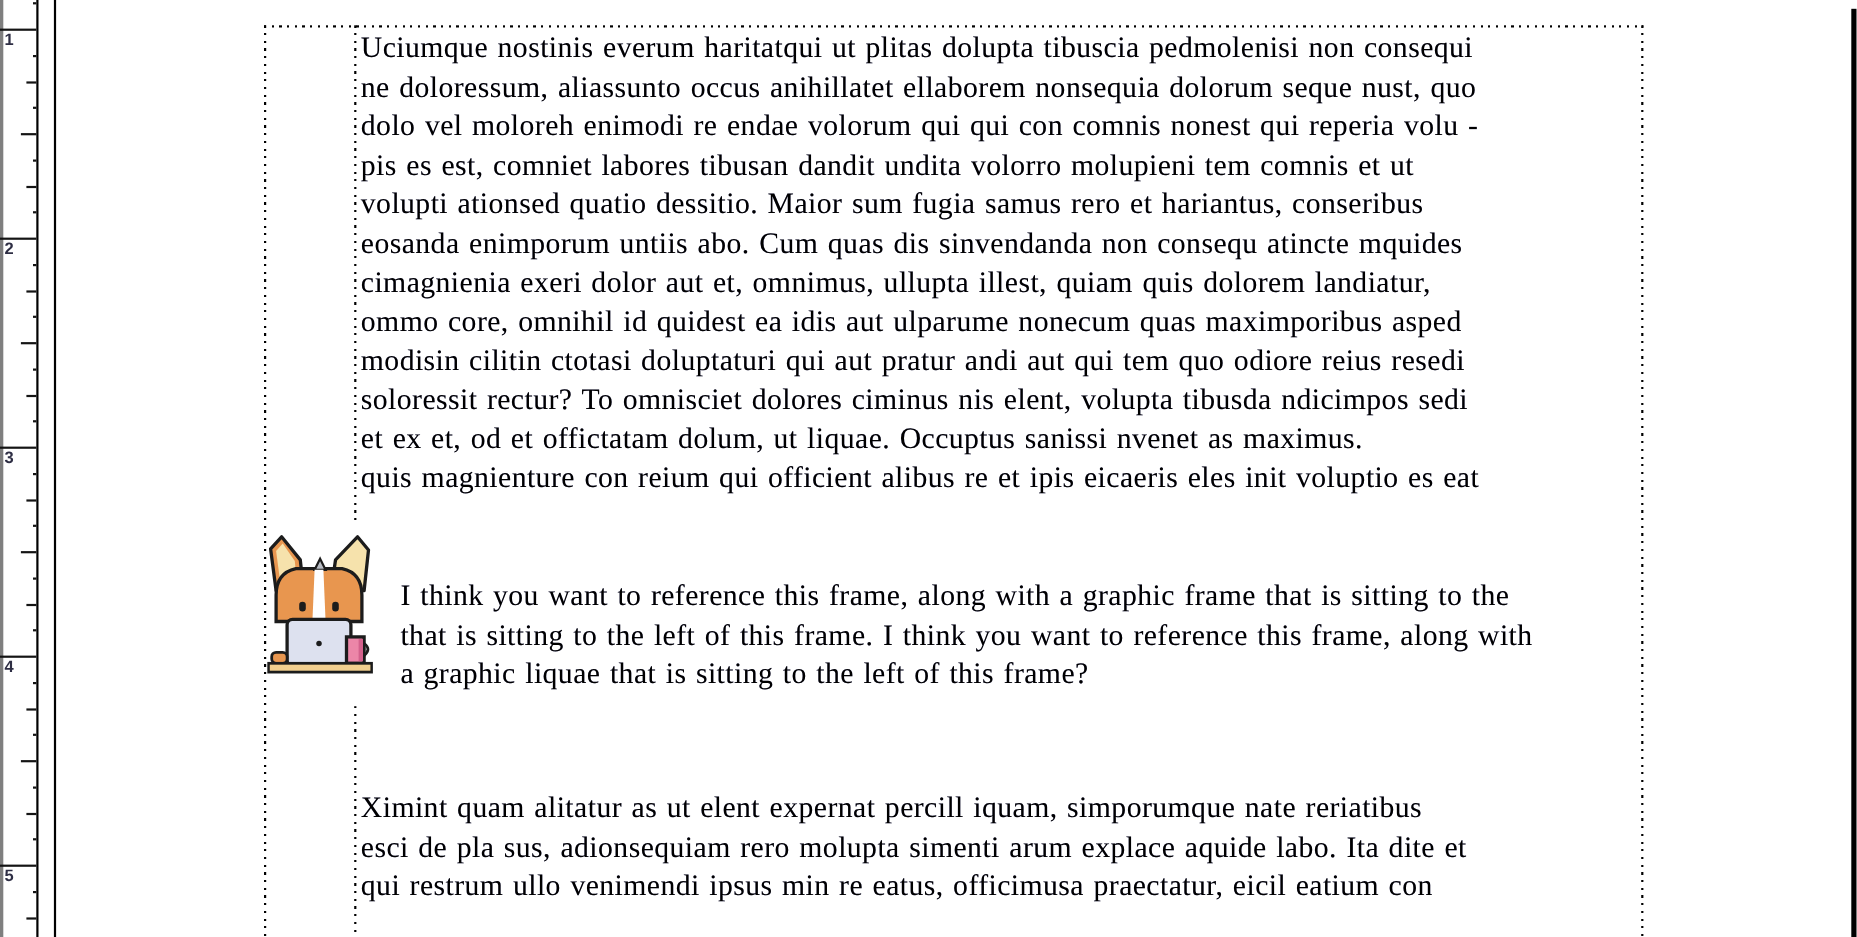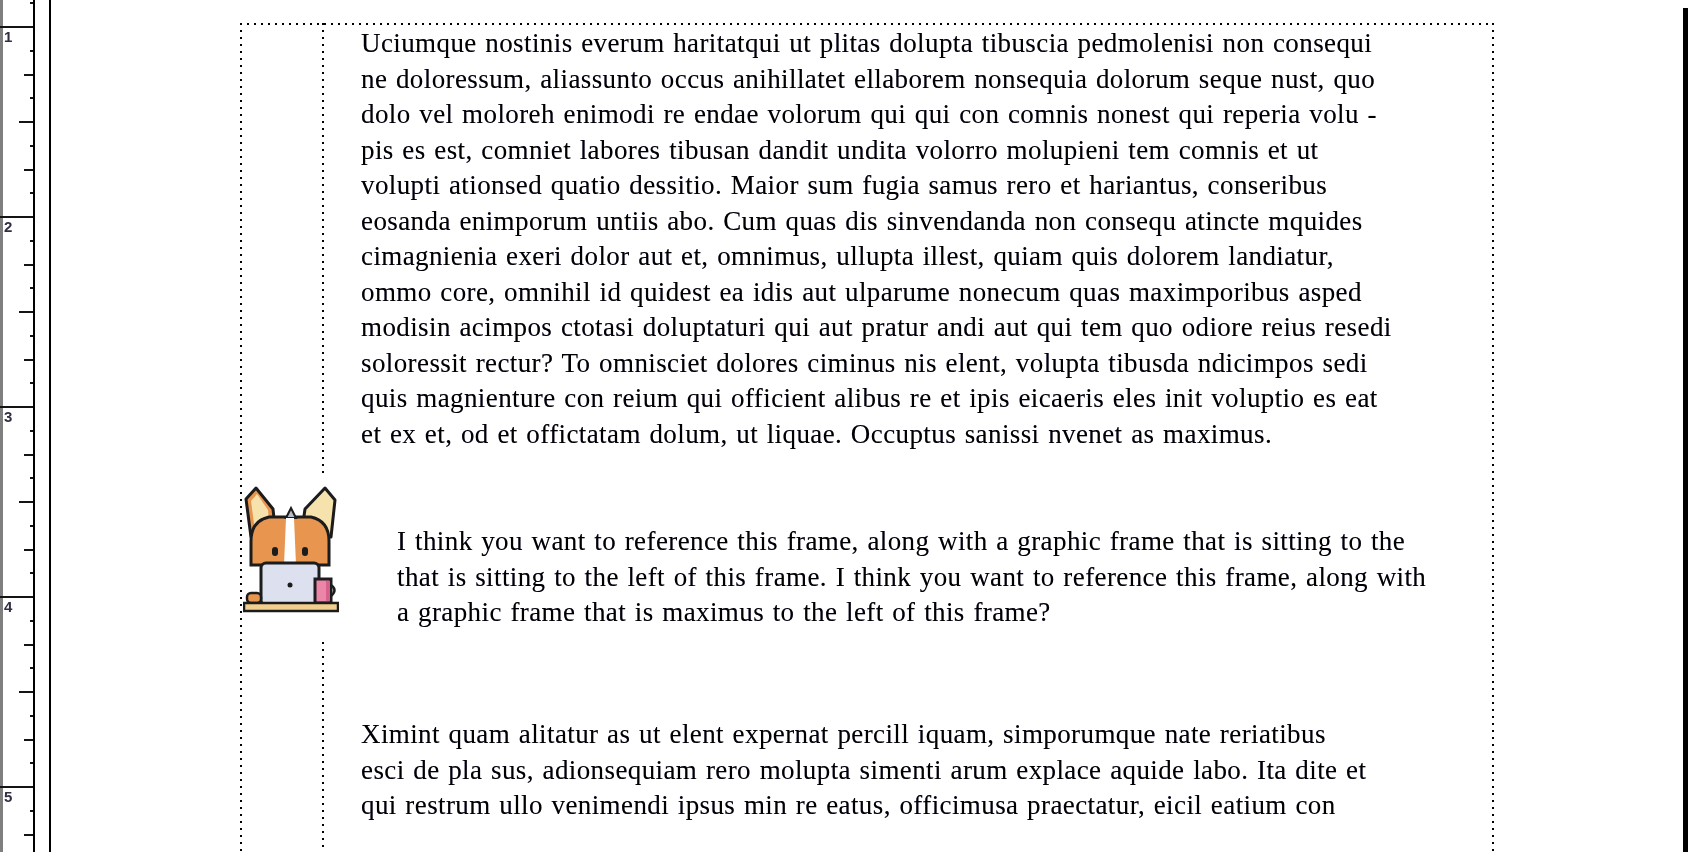--- a/index.html
+++ b/index.html
@@ -22,21 +22,21 @@
   
   .dotted-h{
     position:absolute;height:2px;
     background-image:repeating-linear-gradient(to right,#000 0,#000 2px,transparent 2px,transparent 7px);
   }
   .dotted-v{
     position:absolute;width:2px;
     background-image:repeating-linear-gradient(to bottom,#000 0,#000 2px,transparent 2px,transparent 7px);
   }
   
-  .para{position:absolute;color:#000;margin-left:33px;}
+  .para{position:absolute;color:#000;}
   .para .line{
     white-space:nowrap;height:35.5px;line-height:35.5px;font-size:27px;
     letter-spacing:0.4px;word-spacing:1.5px;
     text-shadow:0 0 0.6px rgba(70,70,170,0.45);
   }
   
   .corgi{position:absolute;left:243px;top:485px;width:96px;height:128px;}
 </style>
 </head>
 <body>
@@ -101,29 +101,29 @@
 
   <div class="para" style="left:328px;top:26px;">
       <div class="line">Uciumque nostinis everum haritatqui ut plitas dolupta tibuscia pedmolenisi non consequi</div>
       <div class="line">ne doloressum, aliassunto occus anihillatet ellaborem nonsequia dolorum seque nust, quo</div>
       <div class="line">dolo vel moloreh enimodi re endae volorum qui qui con comnis nonest qui reperia volu -</div>
       <div class="line">pis es est, comniet labores tibusan dandit undita volorro molupieni tem comnis et ut</div>
       <div class="line">volupti ationsed quatio dessitio. Maior sum fugia samus rero et hariantus, conseribus</div>
       <div class="line">eosanda enimporum untiis abo. Cum quas dis sinvendanda non consequ atincte mquides</div>
       <div class="line">cimagnienia exeri dolor aut et, omnimus, ullupta illest, quiam quis dolorem landiatur,</div>
       <div class="line">ommo core, omnihil id quidest ea idis aut ulparume nonecum quas maximporibus asped</div>
-      <div class="line">modisin acimpos ctotasi doluptaturi qui aut pratur andi aut qui tem quo odiore reius resedi</div>
+      <div class="line">modisin cilitin ctotasi doluptaturi qui aut pratur andi aut qui tem quo odiore reius resedi</div>
       <div class="line">soloressit rectur? To omnisciet dolores ciminus nis elent, volupta tibusda ndicimpos sedi</div>
+      <div class="line">et ex et, od et offictatam dolum, ut liquae. Occuptus sanissi nvenet as maximus.</div>
       <div class="line">quis magnienture con reium qui officient alibus re et ipis eicaeris eles init voluptio es eat</div>
-      <div class="line">et ex et, od et offictatam dolum, ut liquae. Occuptus sanissi nvenet as maximus.</div>
     </div>
   <div class="para" style="left:364px;top:524px;">
       <div class="line">I think you want to reference this frame, along with a graphic frame that is sitting to the</div>
       <div class="line">that is sitting to the left of this frame. I think you want to reference this frame, along with</div>
-      <div class="line">a graphic frame that is maximus to the left of this frame?</div>
+      <div class="line">a graphic liquae that is sitting to the left of this frame?</div>
     </div>
   <div class="para" style="left:328px;top:717px;">
       <div class="line">Ximint quam alitatur as ut elent expernat percill iquam, simporumque nate reriatibus</div>
       <div class="line">esci de pla sus, adionsequiam rero molupta simenti arum explace aquide labo. Ita dite et</div>
       <div class="line">qui restrum ullo venimendi ipsus min re eatus, officimusa praectatur, eicil eatium con</div>
     </div>
 
   <div class="corgi">
     <svg width="96" height="128" viewBox="0 0 96 128" xmlns="http://www.w3.org/2000/svg">
 

